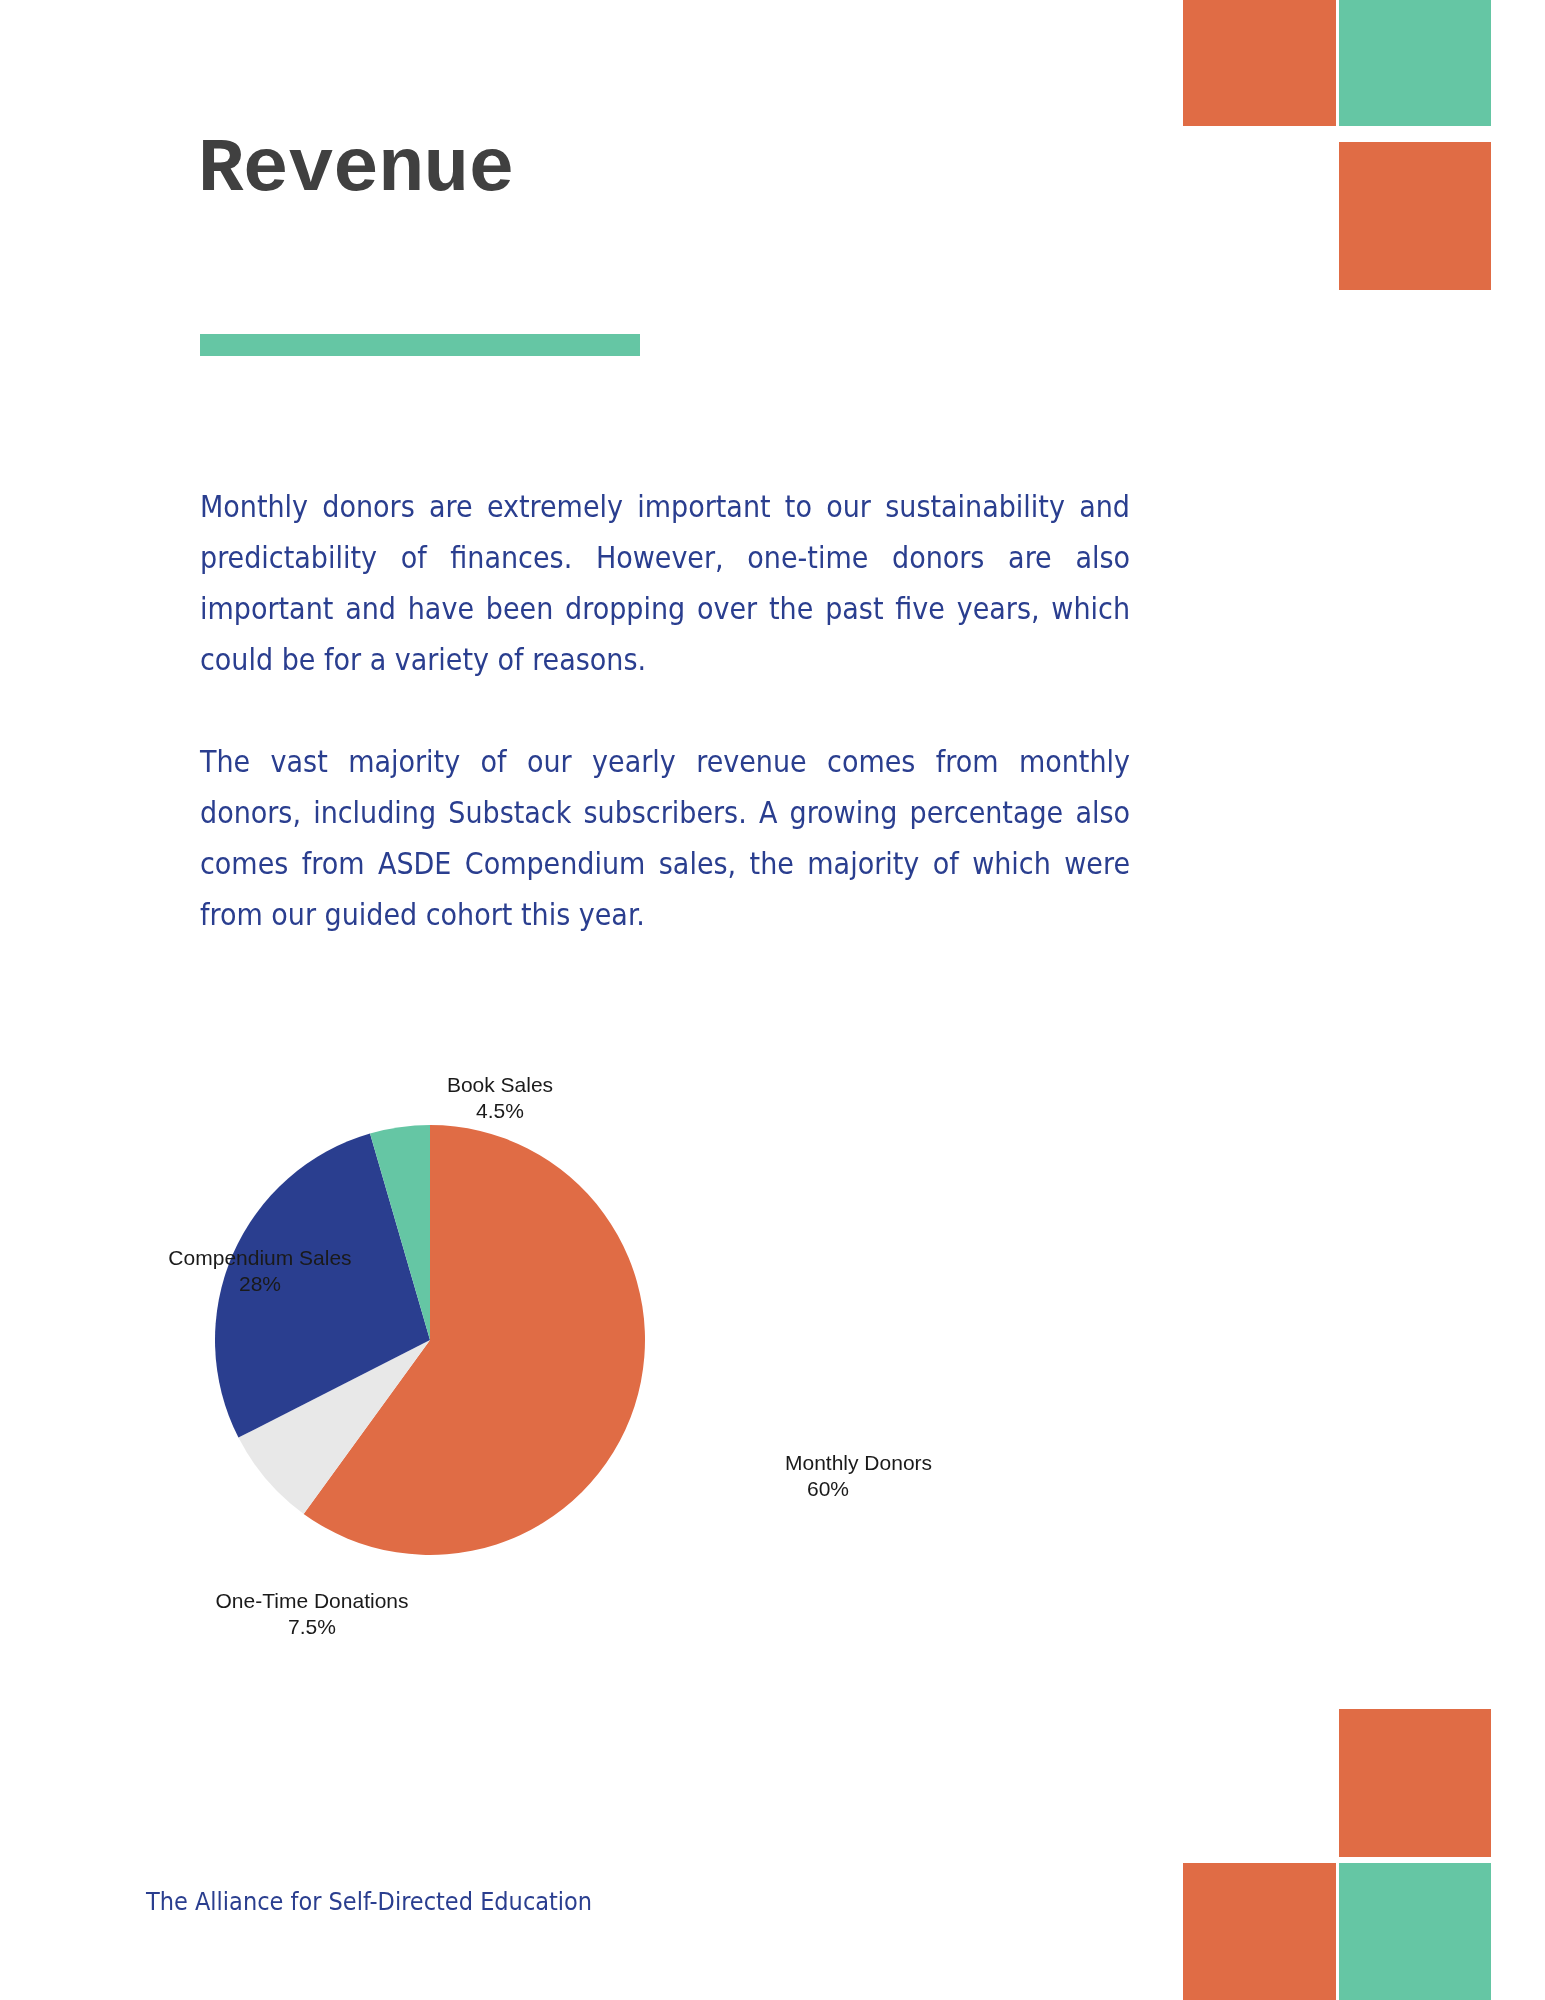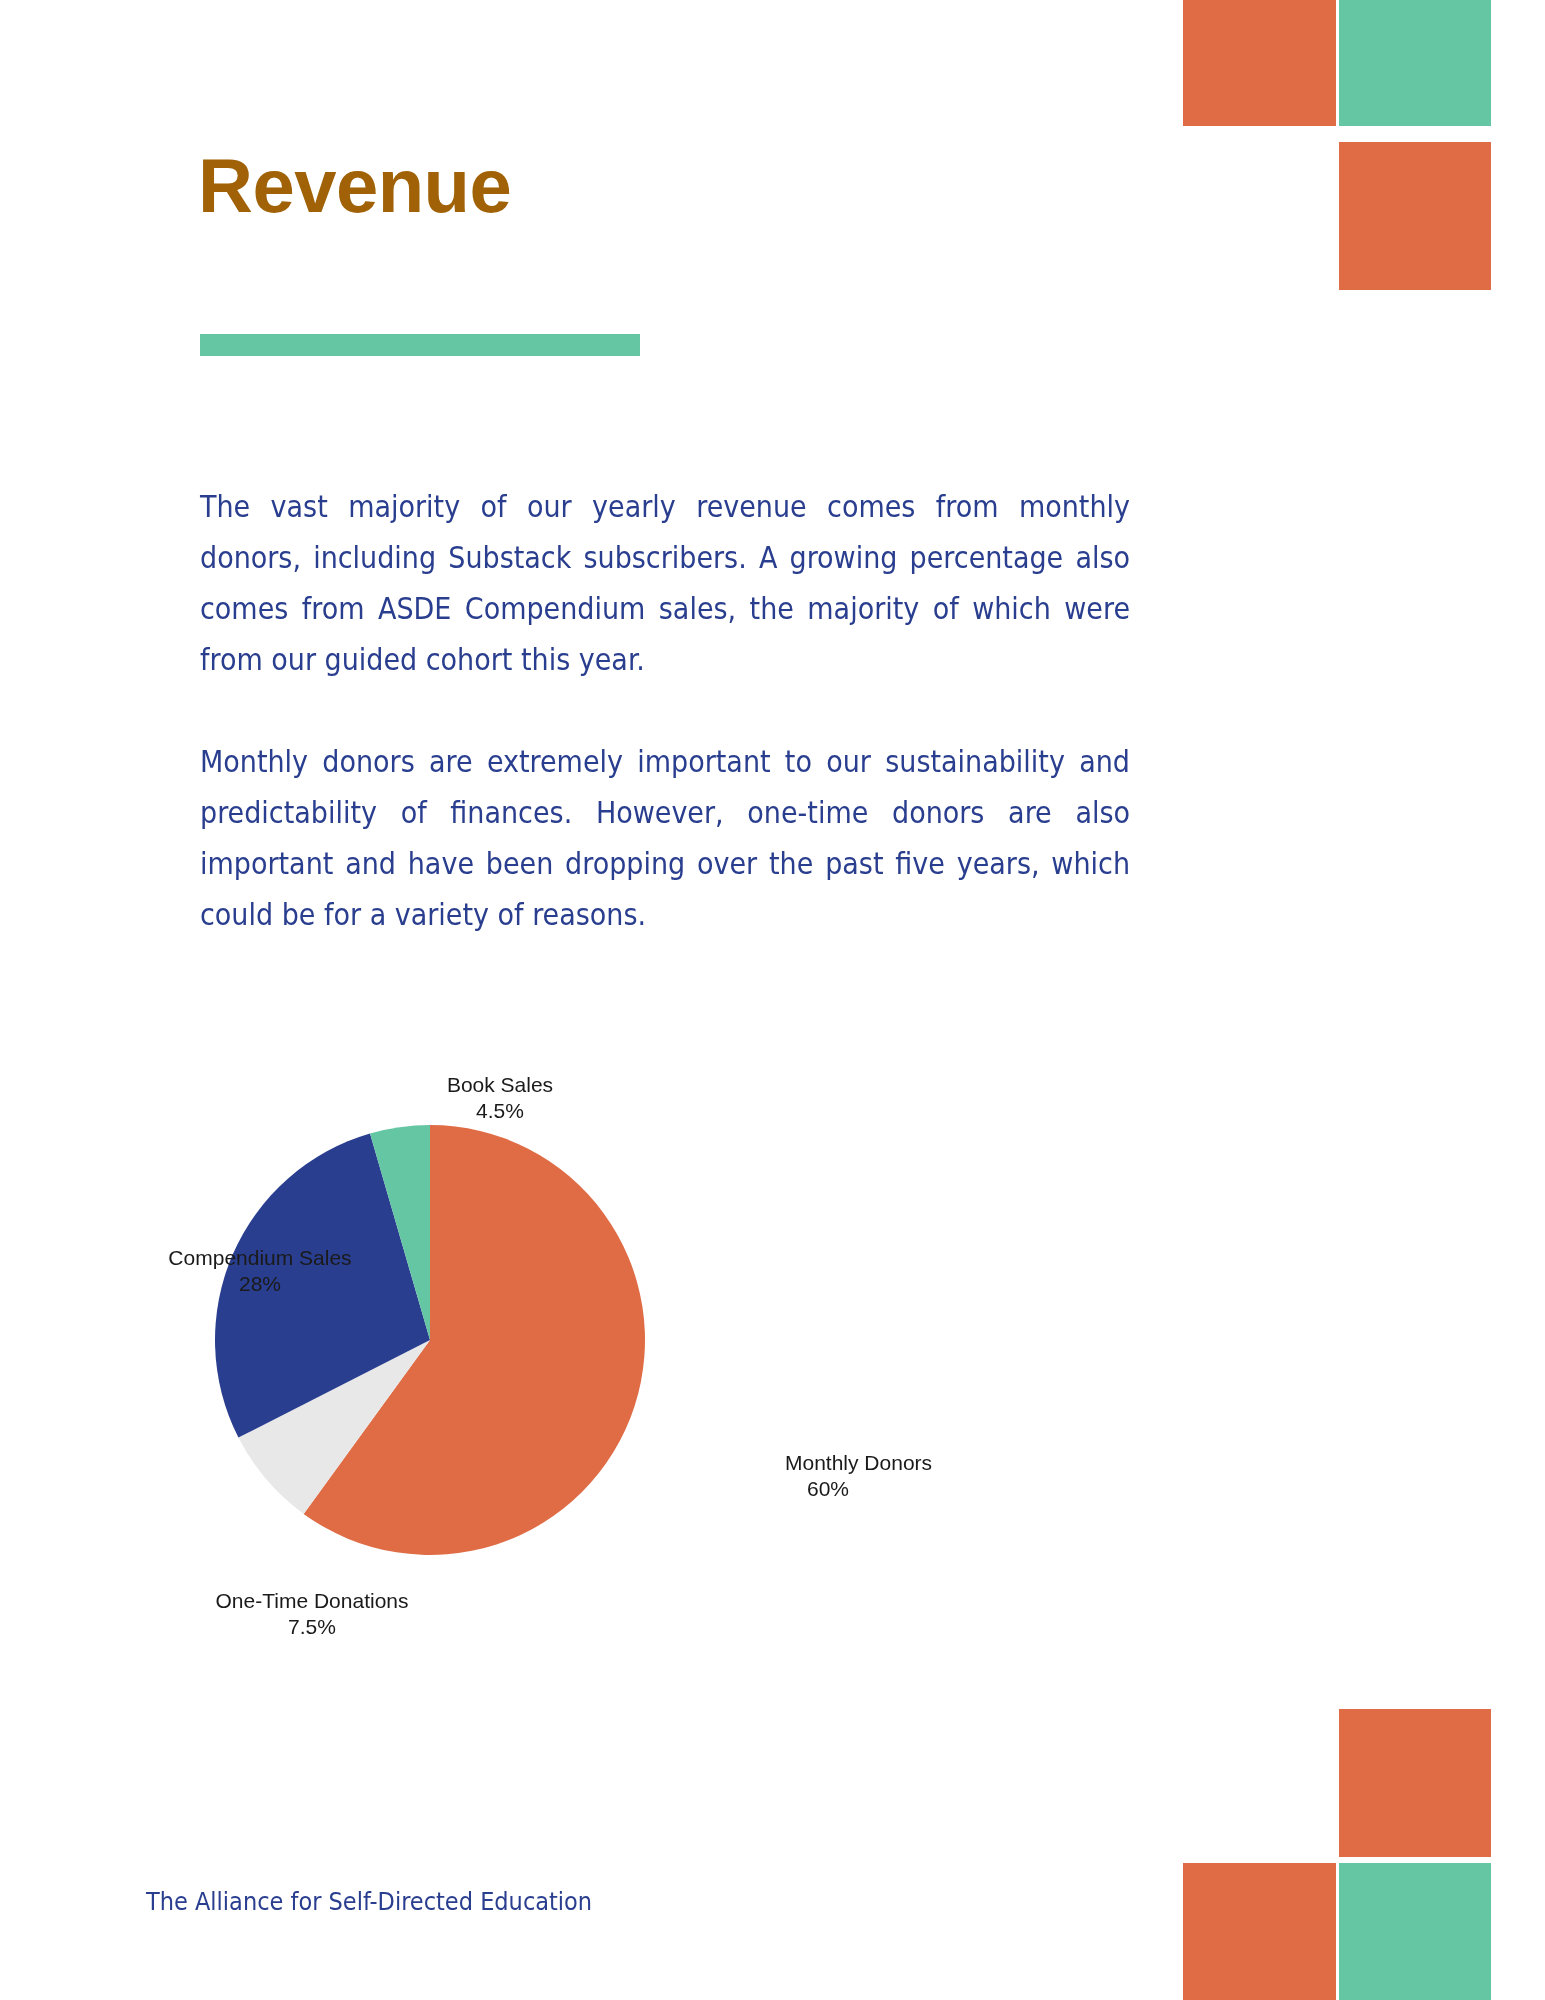--- a/index.html
+++ b/index.html
@@ -25,27 +25,27 @@
   #deco-tr-orange-lower { left: 1339px; top: 142px;  width: 152px; height: 148px; background: #E06C45; }
 
   #deco-br-orange-top   { left: 1339px; top: 1709px; width: 152px; height: 148px; background: #E06C45; }
   #deco-br-orange-left  { left: 1183px; top: 1863px; width: 153px; height: 141px; background: #E06C45; }
   #deco-br-green        { left: 1339px; top: 1863px; width: 152px; height: 141px; background: #65C6A4; }
 
   
   #page-title {
     position: absolute;
     left: 198px;
-    top: 148px;
+    top: 132px;
     font-size: 76px;
     font-weight: bold;
-    color: #a16207;
+    color: #404040;
     letter-spacing: -0.5px;
     line-height: 1;
-    font-family: Liberation Sans, sans-serif;
+    font-family: Liberation Mono, monospace;
   }
   #title-rule {
     position: absolute;
     left: 200px;
     top: 334px;
     width: 440px;
     height: 22px;
     background: #65C6A4;
   }
 
@@ -98,22 +98,22 @@
 <div class="deco" id="deco-tr-orange-lower"></div>
 
 <div class="deco" id="deco-br-orange-top"></div>
 <div class="deco" id="deco-br-orange-left"></div>
 <div class="deco" id="deco-br-green"></div>
 
 <div id="page-title">Revenue</div>
 <div id="title-rule"></div>
 
 <div id="body-copy">
+  <p>Monthly donors are extremely important to our sustainability and predictability of finances. However, one-time donors are also important and have been dropping over the past five years, which could be for a variety of reasons.</p>
   <p>The vast majority of our yearly revenue comes from monthly donors, including Substack subscribers. A growing percentage also comes from ASDE Compendium sales, the majority of which were from our guided cohort this year.</p>
-  <p>Monthly donors are extremely important to our sustainability and predictability of finances. However, one-time donors are also important and have been dropping over the past five years, which could be for a variety of reasons.</p>
 </div>
 
 <div id="chart-block">
   <svg id="pie-svg" width="1000" height="620" viewBox="0 0 1000 620">
     <g id="pie-slices">
         <path d="M 330 320 L 330 105 A 215 215 0 1 1 203.6261707571183 493.93865379061367 Z" fill="#E06C45"></path>
         <path d="M 330 320 L 203.6261707571183 493.93865379061367 A 215 215 0 0 1 138.43359729950092 417.6079574440026 Z" fill="#E8E8E8"></path>
         <path d="M 330 320 L 138.43359729950092 417.6079574440026 A 215 215 0 0 1 270.0169122015656 113.53685757945726 Z" fill="#2A3E8F"></path>
         <path d="M 330 320 L 270.0169122015656 113.53685757945726 A 215 215 0 0 1 329.99999999999994 105 Z" fill="#65C6A4"></path>
       </g>

